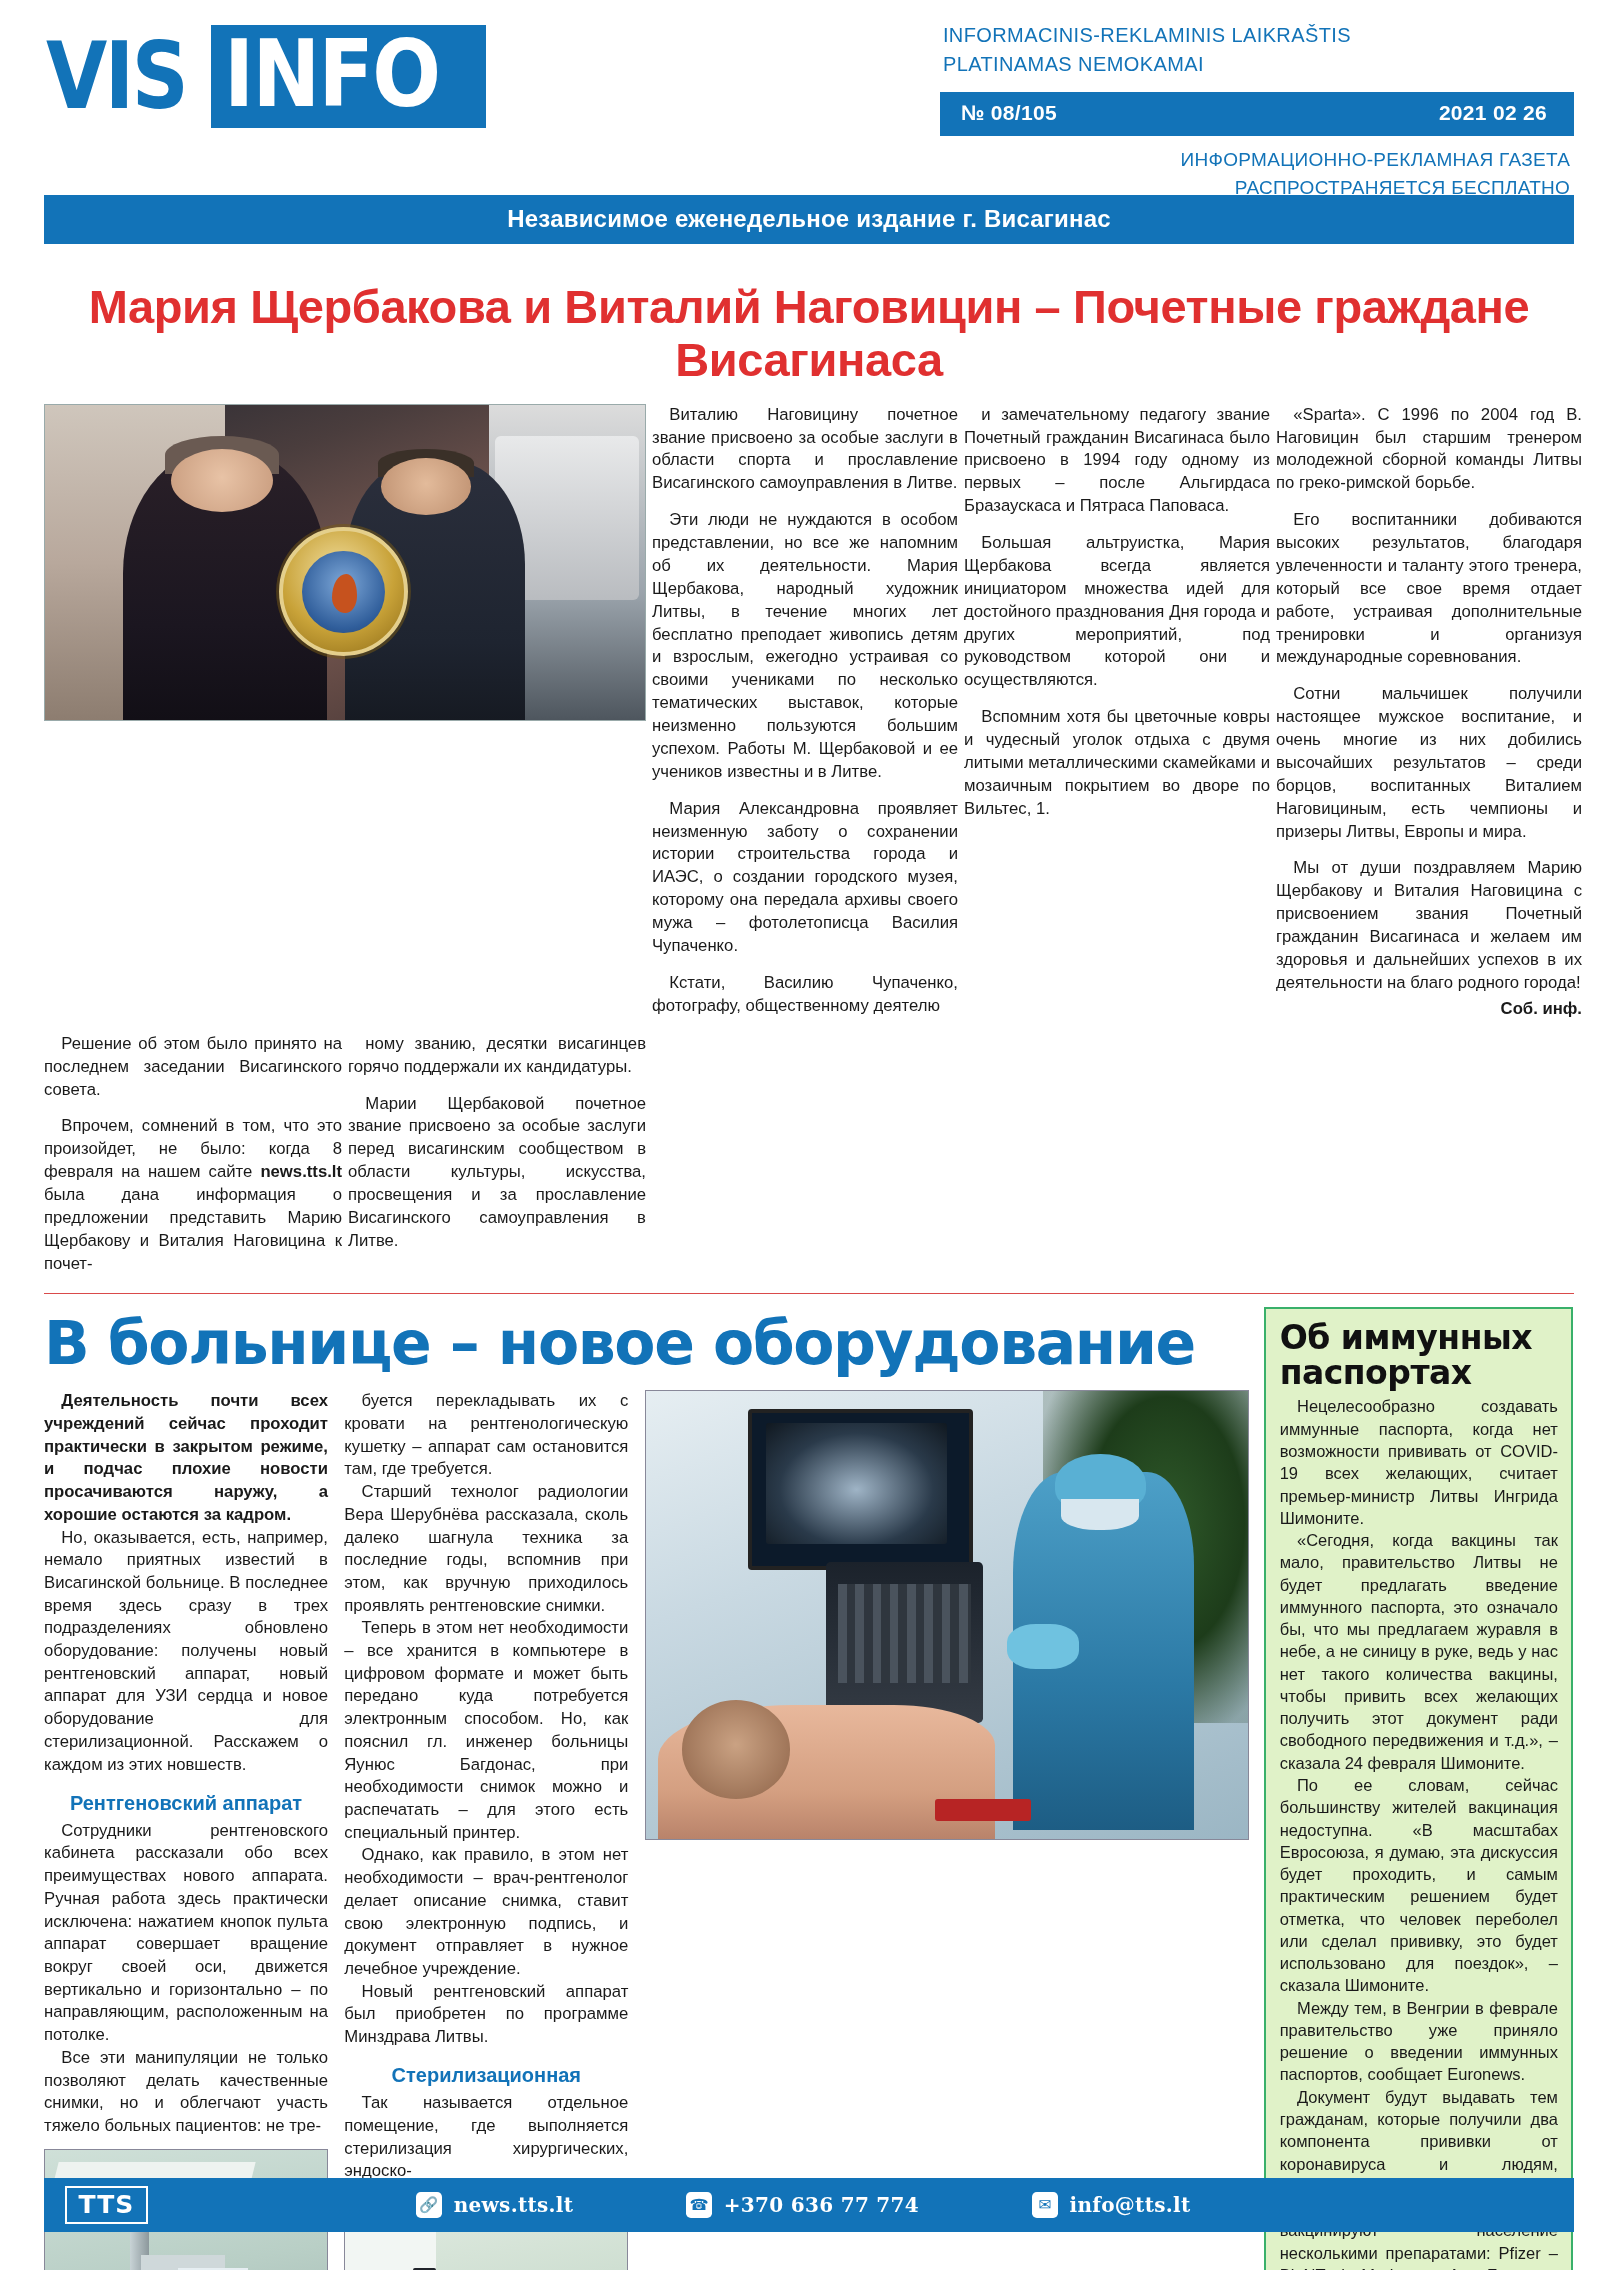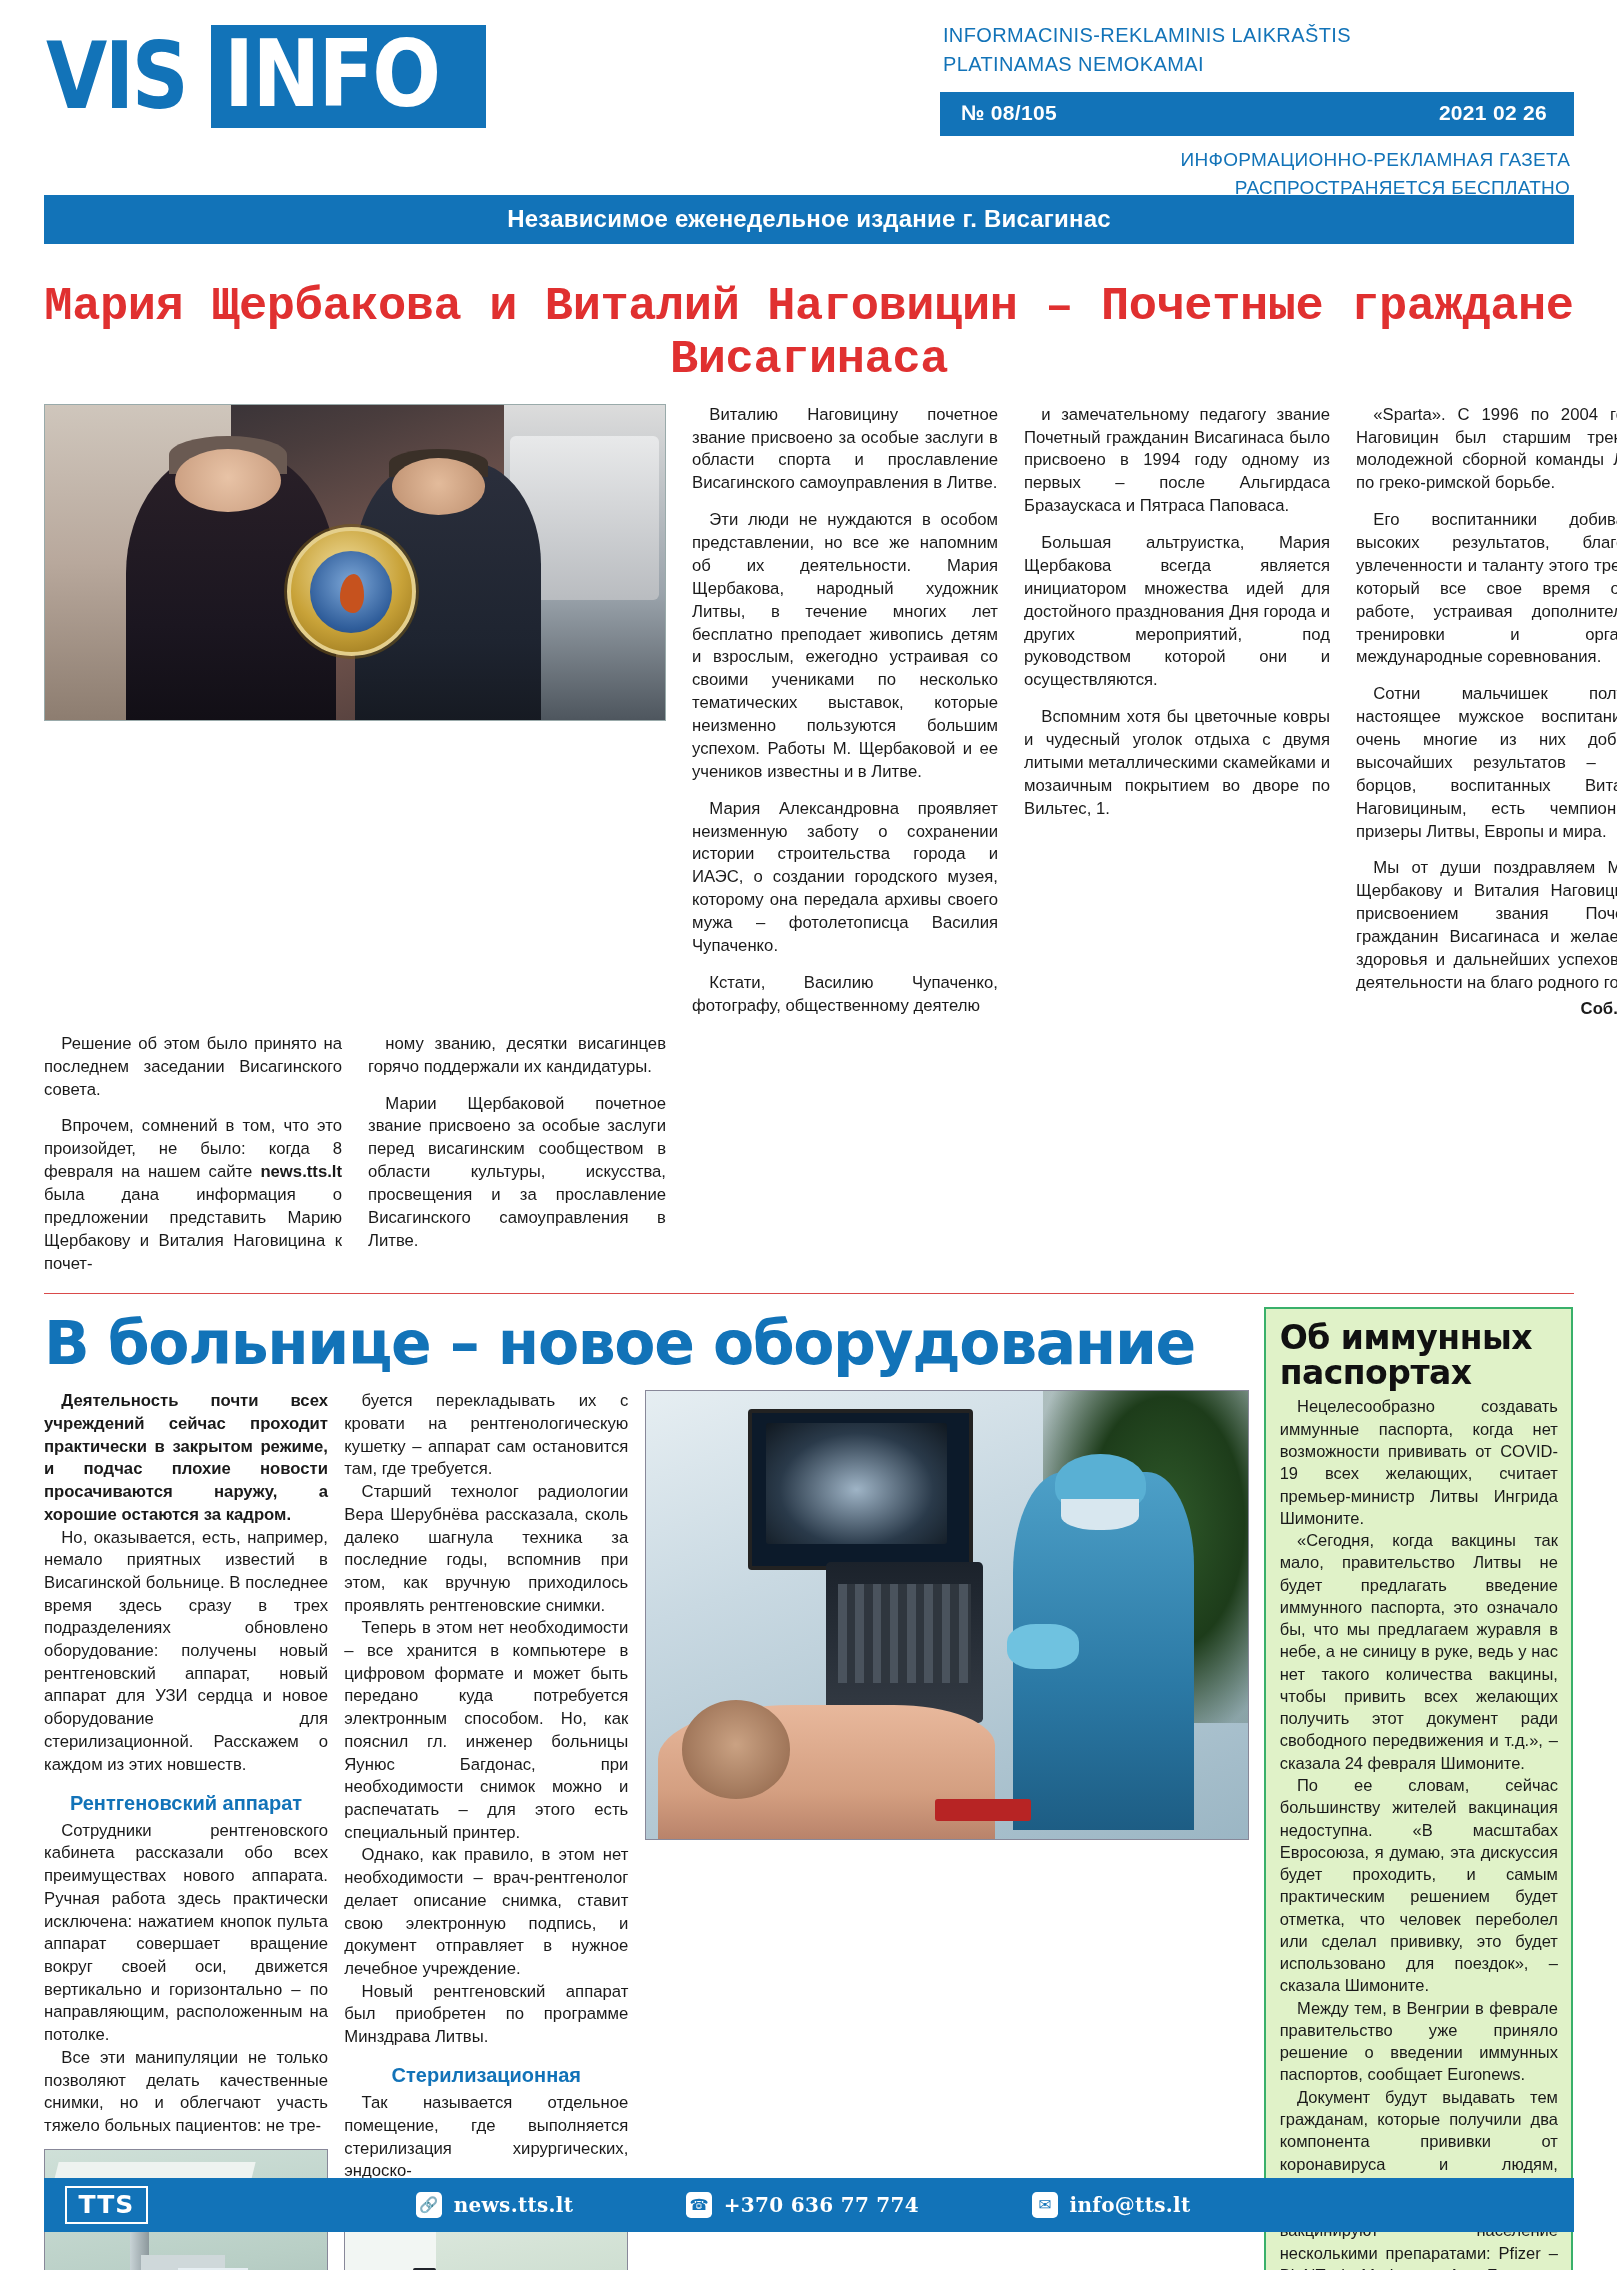--- a/index.html
+++ b/index.html
@@ -109,32 +109,32 @@
     font-size: 24px;
     font-weight: bold;
     padding: 9.6px 0 11.5px;
     margin-top: 27px;
     letter-spacing: 0.2px;
   }
 
   
   .headline-red {
     color: #e03030;
-    font-family: Liberation Mono, monospace;
+    font-family: Liberation Sans, sans-serif;
     font-weight: bold;
     font-size: 47px;
     line-height: 1.12;
     text-align: center;
     margin: 37px 0 17.3px;
     letter-spacing: -0.4px;
   }
   .a1-grid {
     display: grid;
     grid-template-columns: 298px 298px 306px 306px 306px;
-    column-gap: 26px;
+    column-gap: 6px;
     align-items: start;
   }
   .photo-main {
     grid-column: 1 / span 2;
     position: relative;
     width: 100%;
     height: 317px;
     border: 1px solid #9aa;
     box-sizing: border-box;
     overflow: hidden;

